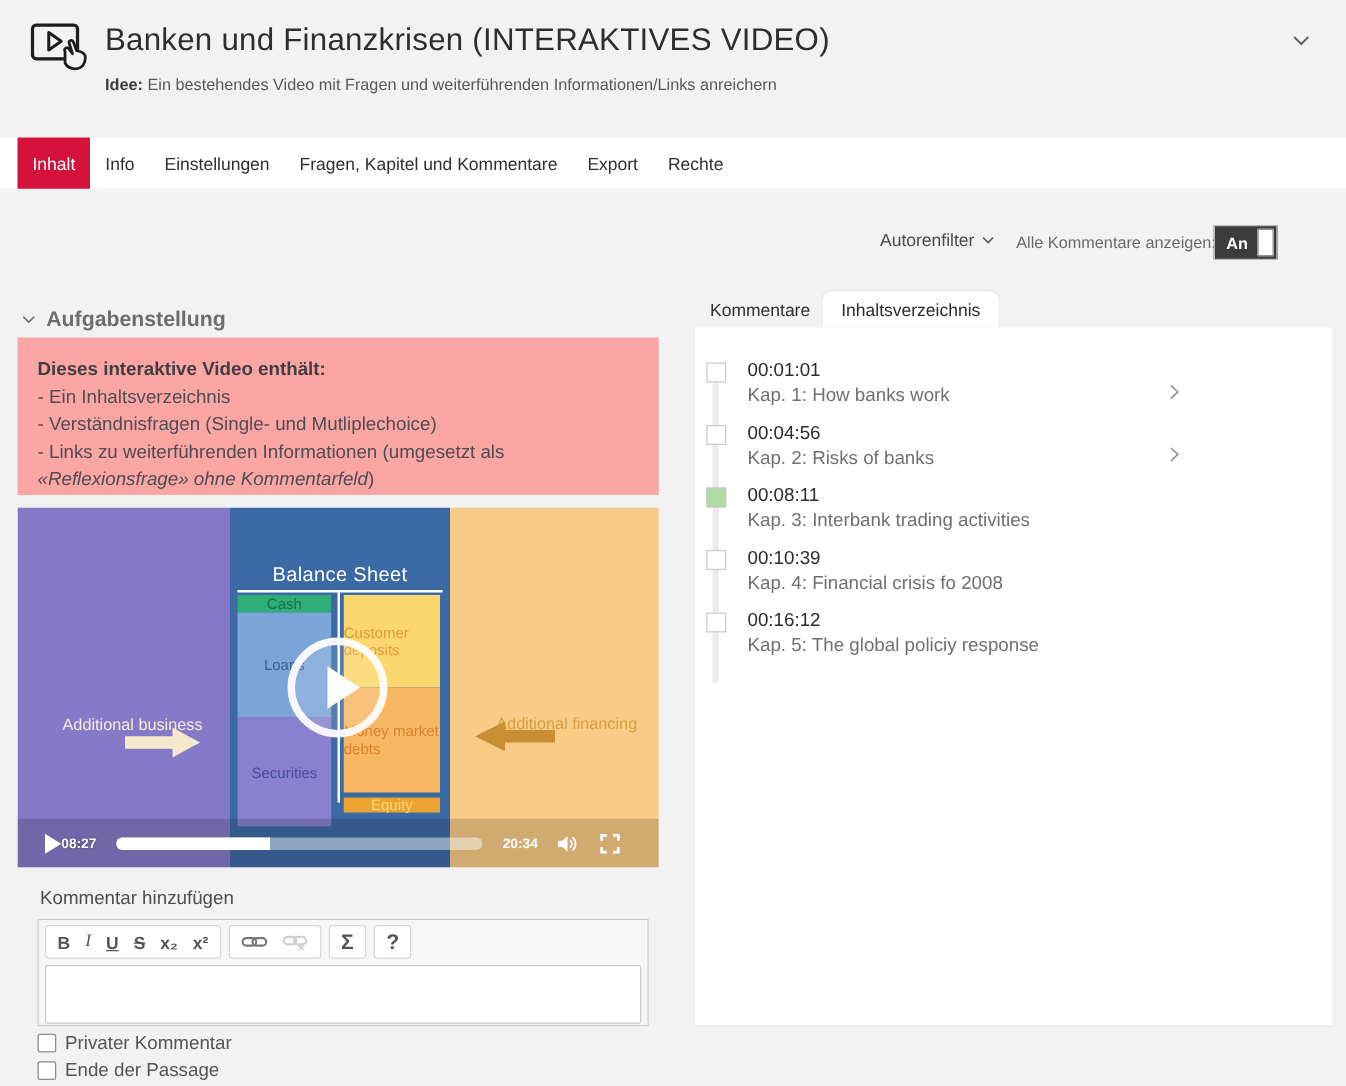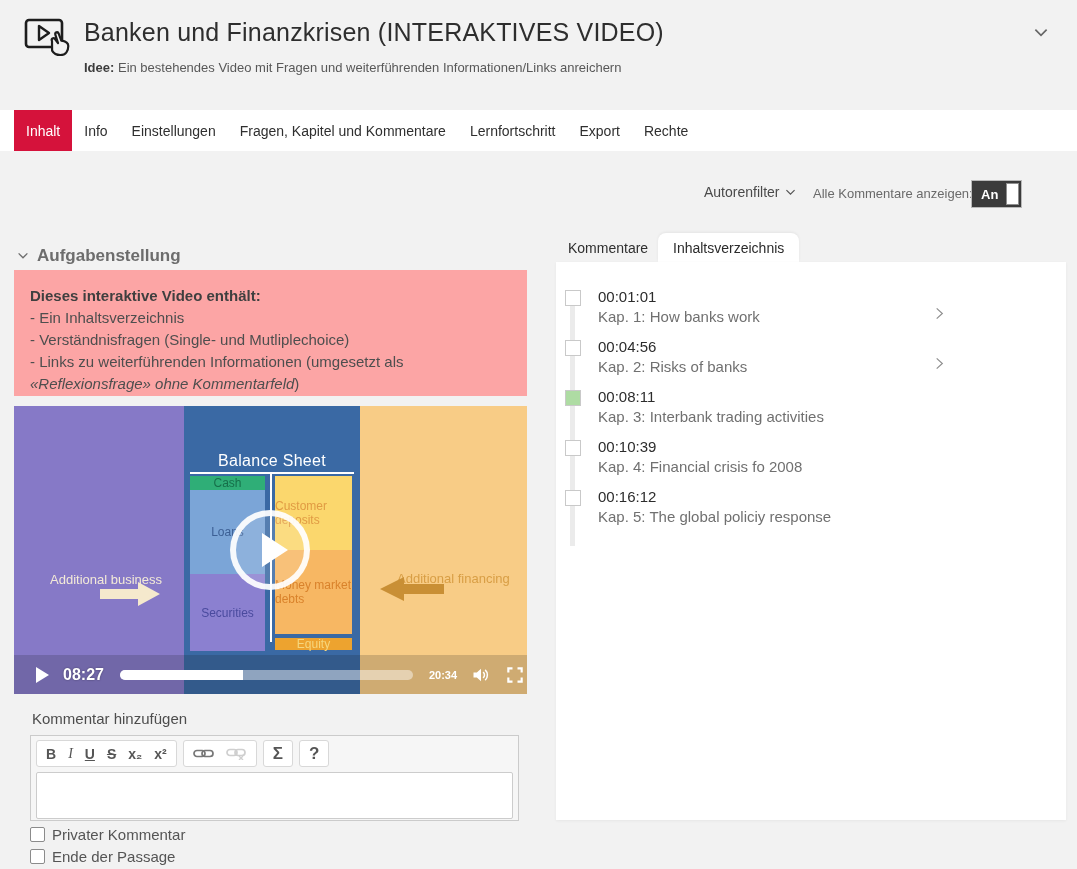--- a/index.html
+++ b/index.html
@@ -41,33 +41,33 @@
   .band { position:absolute; top:0; height:288px; }
   .band.purple { left:0; width:170px; background:#8679c7; }
   .band.blue { left:170px; width:176px; background:#3a69a4; }
   .band.peach { left:346px; width:167px; background:#f8cc86; }
   .bs-title { position:absolute; left:170px; top:46px; width:176px; text-align:center; color:#fff; font-size:16px; letter-spacing:.3px; }
   .bs-hline { position:absolute; left:176px; top:66px; width:164px; height:2px; background:#fff; }
   .bs-vline { position:absolute; left:256px; top:66px; width:2px; height:170px; background:#fff; }
   .blk { position:absolute; display:flex; align-items:center; justify-content:center; text-align:left; font-size:12px; }
   .blk.cash { left:176px; top:70px; width:75px; height:14px; background:#2fae77; color:#16704a; }
   .blk.loans { left:176px; top:84px; width:75px; height:84px; background:#7ba5d7; color:#3c5f94; }
-  .blk.securities { left:176px; top:168px; width:75px; height:77px; background:#8b80d0; color:#4a4a9e; }
+  .blk.securities { left:176px; top:168px; width:75px; height:87px; background:#8b80d0; color:#4a4a9e; }
   .blk.deposits { left:261px; top:70px; width:77px; height:74px; background:#fbd76d; color:#e09b43; }
   .blk.moneymkt { left:261px; top:144px; width:77px; height:84px; background:#f7b763; color:#d9822b; }
   .blk.equity { left:261px; top:232px; width:77px; height:12px; background:#eda32f; color:#f6d67d; }
   .cap-left { position:absolute; left:36px; top:166px; font-size:13px; color:#f3ead8; }
   .cap-right { position:absolute; left:383px; top:165px; font-size:13px; color:#d89e45; }
   .arrow-right { position:absolute; left:86px; top:176px; width:60px; height:24px; }
   .arrow-left { position:absolute; left:366px; top:171px; width:64px; height:24px; }
   .play-overlay { position:absolute; left:216px; top:104px; width:80px; height:80px; border:6px solid rgba(255,255,255,.92); border-radius:50%; background:rgba(255,255,255,.14); cursor:pointer; }
   .play-overlay .tri { position:absolute; left:26px; top:17px; width:0; height:0; border-left:26px solid #fff; border-top:17px solid transparent; border-bottom:17px solid transparent; }
   .vctrl { position:absolute; left:0; bottom:0; width:513px; height:39px; background:rgba(20,20,30,.18); display:flex; align-items:center; }
   .vctrl .smalltri { width:0; height:0; border-left:13px solid #fff; border-top:8px solid transparent; border-bottom:8px solid transparent; margin-left:22px; cursor:pointer; }
-  .vctrl .time { color:#fff; font-size:16px; font-weight:bold; margin-left:14px; text-shadow:0 0 2px rgba(0,0,0,.4); }
+  .vctrl .time { color:#fff; font-size:11px; font-weight:bold; margin-left:0; text-shadow:0 0 2px rgba(0,0,0,.4); }
   .vtrack { position:relative; margin-left:16px; width:293px; height:10px; border-radius:5px; background:rgba(255,255,255,.45); cursor:pointer; }
   .vfill { position:absolute; left:0; top:0; height:10px; border-radius:5px 0 0 5px; background:#ffffff; }
   .vctrl .dur { color:#fff; font-size:11px; font-weight:bold; margin-left:16px; }
   .vicon { margin-left:14px; width:20px; height:20px; cursor:pointer; }
 
   
   .cmt-label { position:absolute; left:32px; top:710px; font-size:15px; color:#4d4d4d; }
   .editor { position:absolute; left:30px; top:735px; width:489px; height:86px; background:#f6f6f6; border:1px solid #cbcbcb; }
   .tbar { display:flex; gap:6px; padding:4px 5px; }
   .tgroup { display:flex; align-items:center; gap:12px; background:#ffffff; border:1px solid #d8d8d8; border-radius:3px; padding:2px 9px; height:27px; }
@@ -108,21 +108,20 @@
   <svg class="hdr-collapse" viewBox="0 0 16 16">
       <path d="M3 5 l5 5 5-5" fill="none" stroke="#666" stroke-width="1.5"></path>
     </svg>
 </div>
 
 <div class="navrow">
   <div class="navtab active">Inhalt</div>
   <div class="navtab">Info</div>
   <div class="navtab">Einstellungen</div>
   <div class="navtab">Fragen, Kapitel und Kommentare</div>
-  <div class="navtab">Lernfortschritt</div>
   <div class="navtab">Export</div>
   <div class="navtab">Rechte</div>
 </div>
 
 <div class="authorfilter">
   <span>Autorenfilter</span>
   <svg width="13" height="13" viewBox="0 0 16 16">
       <path d="M3 5 l5 5 5-5" fill="none" stroke="#555" stroke-width="1.5"></path>
     </svg>
 </div>

